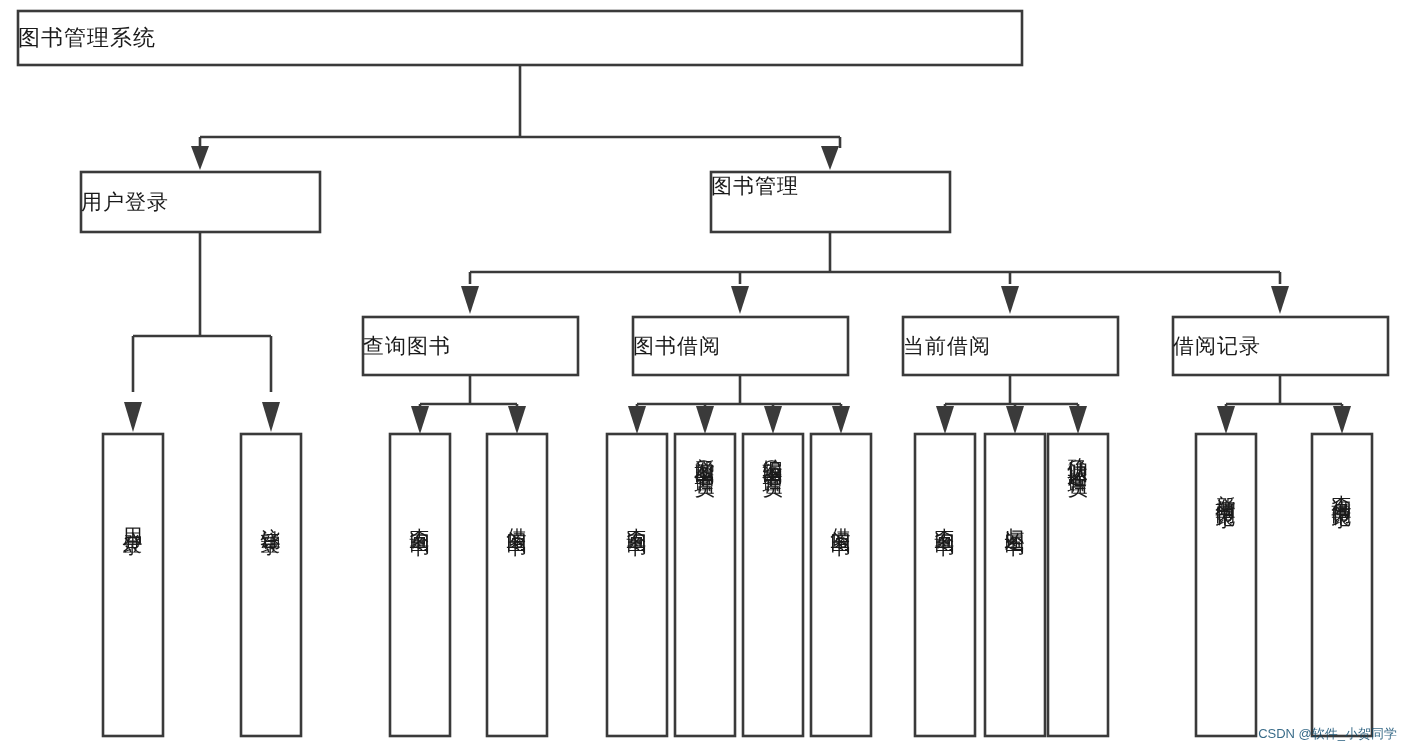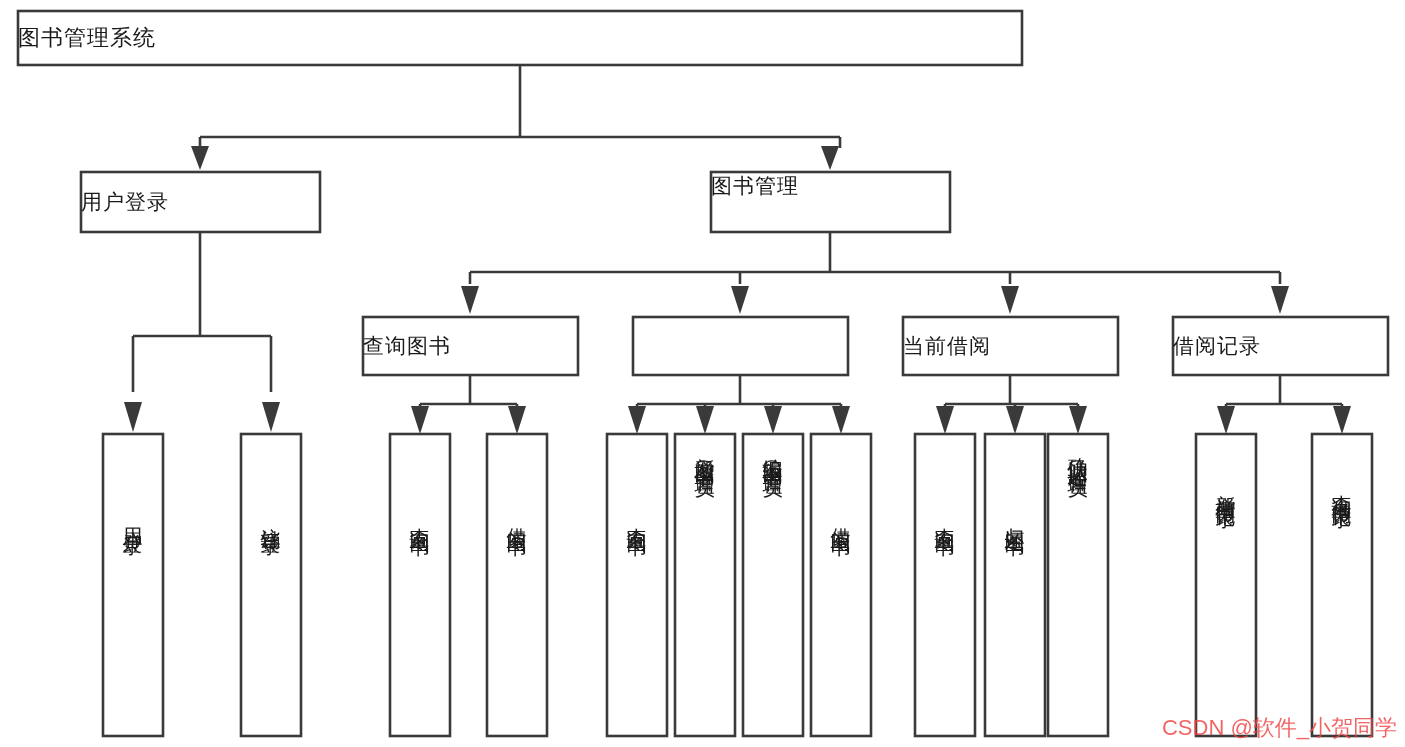--- a/index.html
+++ b/index.html
@@ -72,22 +72,22 @@
     white-space: nowrap;
   }
   .title-text {
     font-size: 22px;
   }
   #watermark {
     position: absolute;
     right: 8px;
     bottom: 4px;
     font-family: "Liberation Sans", "DejaVu Sans", sans-serif;
-    font-size: 22px;
-    color: #ef4444;
+    font-size: 13px;
+    color: #0c4a6e;
     opacity: 0.82;
     white-space: nowrap;
     pointer-events: none;
   }
 </style>
 </head>
 <body>
 
 <div id="diagram-root">
 
@@ -204,20 +204,23 @@
   </div>
 
   <div class="hlabel-wrap" style="left:711px; top:156px; width:239px; height:60px;">
     <span class="hlabel-text">图书管理</span>
   </div>
 
   <div class="hlabel-wrap" style="left:363px; top:317px; width:215px; height:58px;">
     <span class="hlabel-text">查询图书</span>
   </div>
 
+  <div class="hlabel-wrap" style="left:633px; top:317px; width:215px; height:58px;">
+    <span class="hlabel-text">图书借阅</span>
+  </div>
 
   <div class="hlabel-wrap" style="left:903px; top:317px; width:174px; height:58px;">
     <span class="hlabel-text">当前借阅</span>
   </div>
 
   <div class="hlabel-wrap" style="left:1173px; top:317px; width:215px; height:58px;">
     <span class="hlabel-text">借阅记录</span>
   </div>
 
   <div class="vlabel-wrap" style="left:103px; top:434px; width:60px; height:302px; padding-top:78px;">

